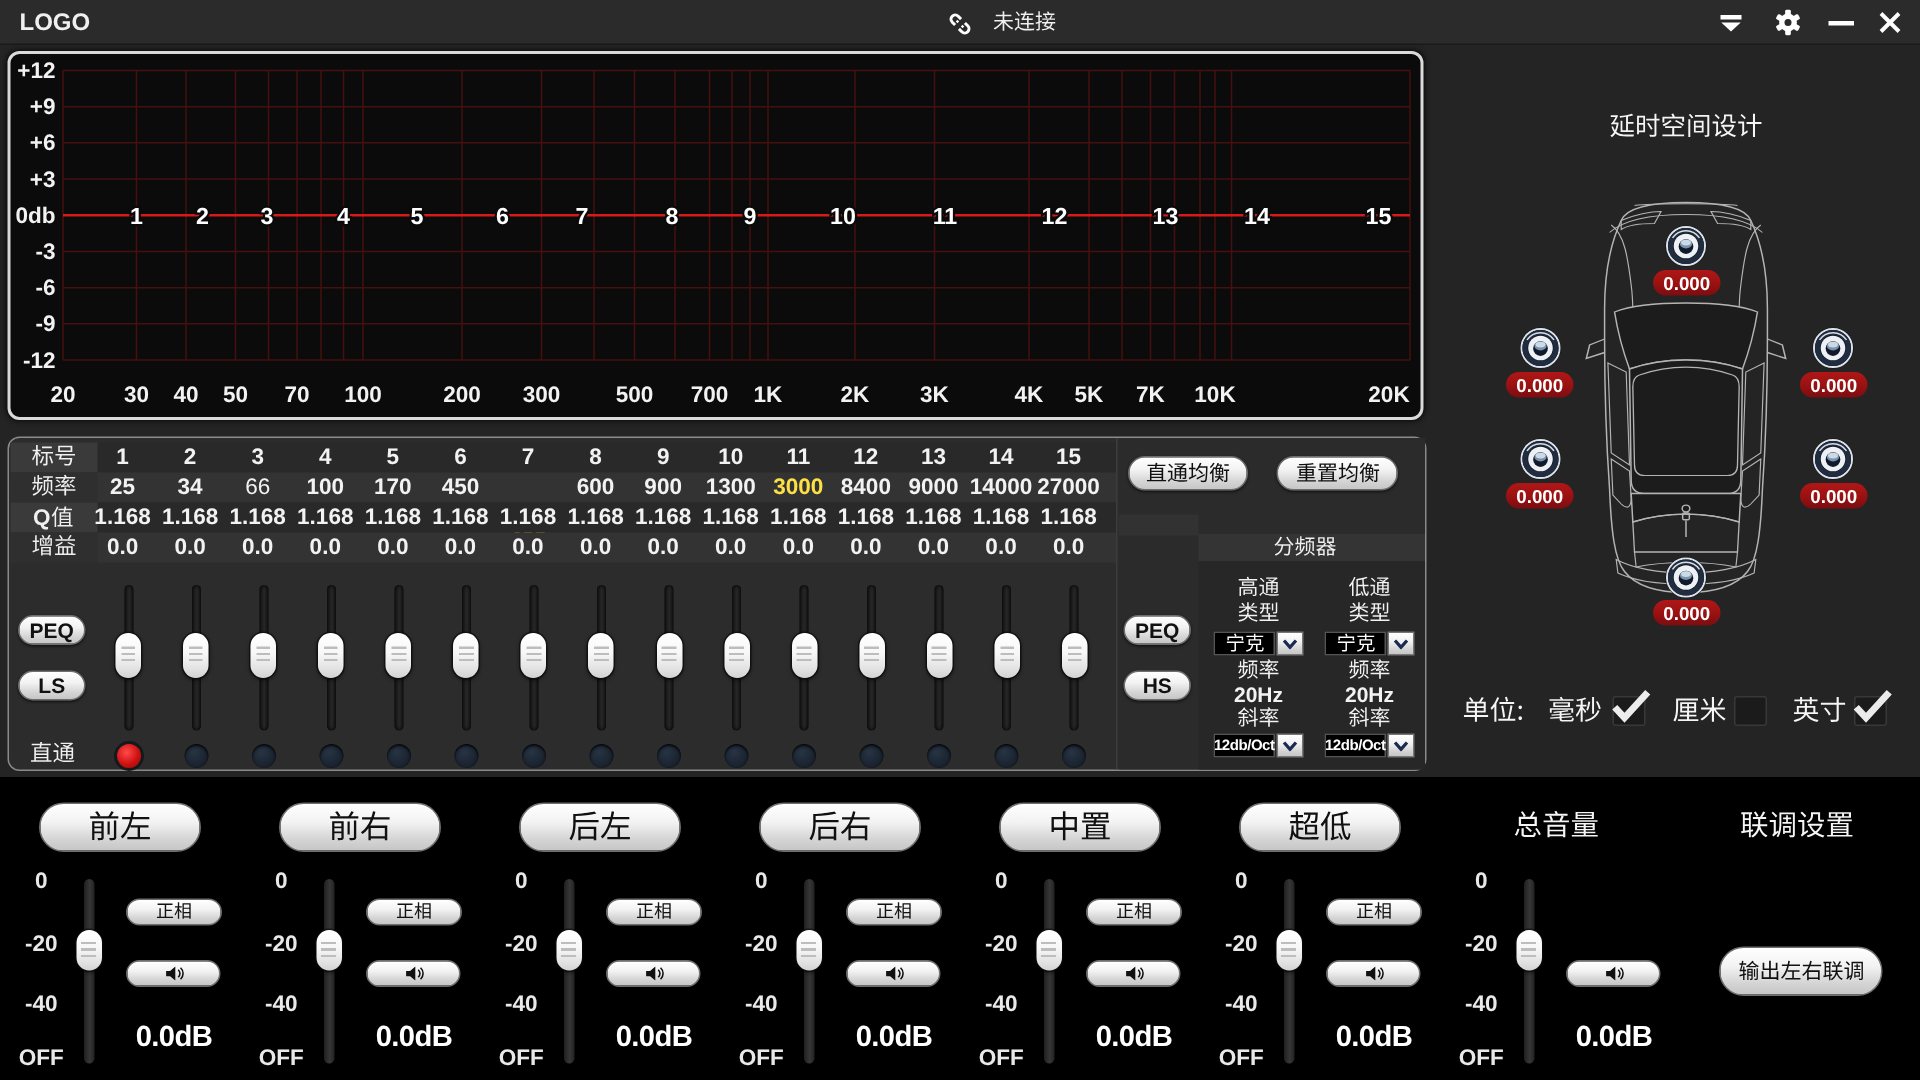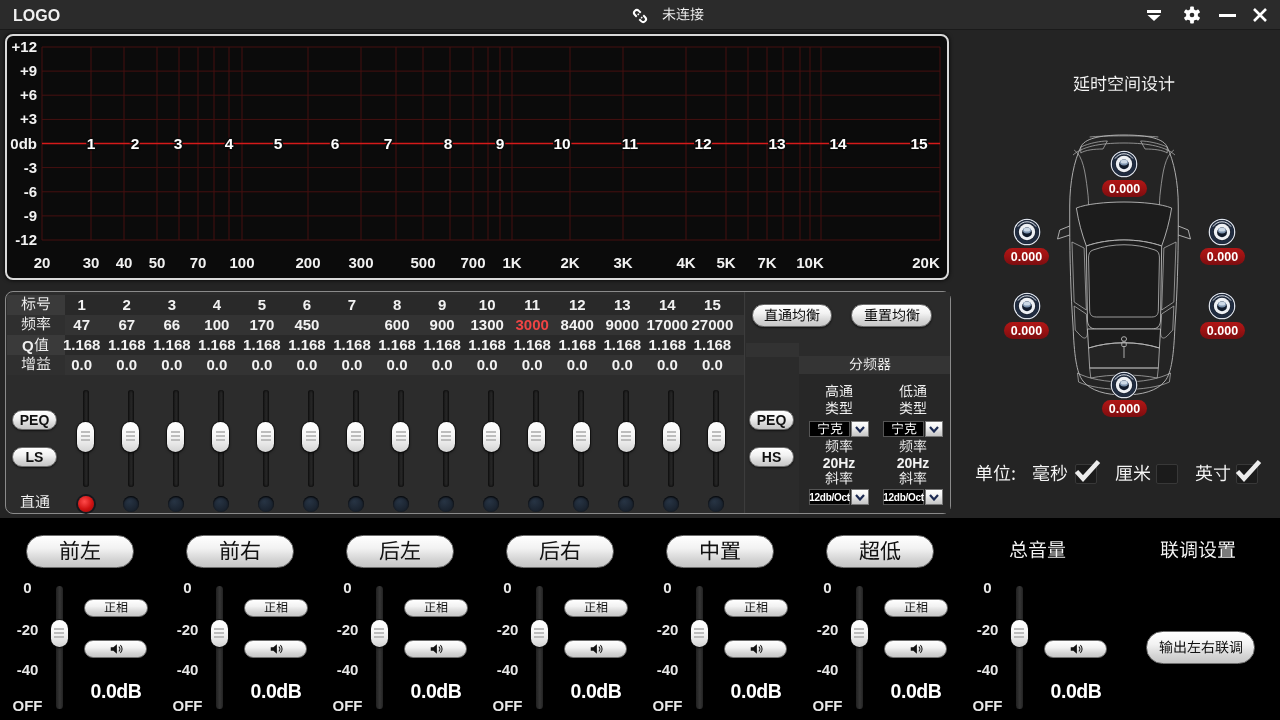--- a/index.html
+++ b/index.html
@@ -152,34 +152,34 @@
 <div style="position:absolute;left:667.35px;top:296.0px;font-size:15px;font-weight:bold;color:#f2f2f2;white-space:nowrap;transform:translateX(-50%);">14</div>
 <div style="position:absolute;left:712.4px;top:296.0px;font-size:15px;font-weight:bold;color:#f2f2f2;white-space:nowrap;transform:translateX(-50%);">15</div>
 <div style="position:absolute;left:7px;top:315px;width:737px;height:20px;background:#333333"></div>
 <div style="position:absolute;left:7px;top:315px;width:58px;height:20px;background:#2f2f2f"></div>
 <div style="position:absolute;left:21.0px;top:316.4px;width:30px;height:17px;">
       <svg class="ct" width="30" height="17" viewBox="0 0 30 17" style="fill:#f0f0f0">
         <path transform="matrix(0.0150,0,0,-0.0150,0.0,13.2)" d="M701 501C699 151 688 35 446 -30C459 -43 477 -67 483 -83C743 -9 762 129 764 501ZM728 84C795 34 881 -38 923 -82L968 -34C925 9 837 78 770 126ZM428 386C376 178 261 42 49 -25C64 -40 81 -65 88 -83C315 -3 438 144 493 371ZM133 397C113 323 80 248 37 197C54 189 81 172 93 162C135 217 174 301 196 383ZM544 609V137H608V550H854V139H922V609H742L782 714H950V781H518V714H709C699 680 686 640 672 609ZM114 753V529H39V461H248V158H316V461H502V529H334V652H479V716H334V841H266V529H176V753Z"></path>
         <path transform="matrix(0.0150,0,0,-0.0150,15.0,13.2)" d="M829 643C794 603 732 548 687 515L742 478C788 510 846 558 892 605ZM56 337 94 277C160 309 242 353 319 394L304 451C213 407 118 363 56 337ZM85 599C139 565 205 515 236 481L290 527C256 561 190 609 136 640ZM677 408C746 366 832 306 874 266L930 311C886 351 797 410 730 448ZM51 202V132H460V-80H540V132H950V202H540V284H460V202ZM435 828C450 805 468 776 481 750H71V681H438C408 633 374 592 361 579C346 561 331 550 317 547C324 530 334 498 338 483C353 489 375 494 490 503C442 454 399 415 379 399C345 371 319 352 297 349C305 330 315 297 318 284C339 293 374 298 636 324C648 304 658 286 664 270L724 297C703 343 652 415 607 466L551 443C568 424 585 401 600 379L423 364C511 434 599 522 679 615L618 650C597 622 573 594 550 567L421 560C454 595 487 637 516 681H941V750H569C555 779 531 818 508 847Z"></path>
       </svg>
     </div>
-<div style="position:absolute;left:81.7px;top:316.0px;font-size:15px;font-weight:bold;color:#f2f2f2;white-space:nowrap;transform:translateX(-50%);">47</div>
-<div style="position:absolute;left:126.75px;top:316.0px;font-size:15px;font-weight:bold;color:#f2f2f2;white-space:nowrap;transform:translateX(-50%);">67</div>
-<div style="position:absolute;left:171.8px;top:316.0px;font-size:15px;font-weight:bold;color:#f2f2f2;white-space:nowrap;transform:translateX(-50%);">66</div>
+<div style="position:absolute;left:81.7px;top:316.0px;font-size:15px;font-weight:bold;color:#f2f2f2;white-space:nowrap;transform:translateX(-50%);">25</div>
+<div style="position:absolute;left:126.75px;top:316.0px;font-size:15px;font-weight:bold;color:#f2f2f2;white-space:nowrap;transform:translateX(-50%);">34</div>
+<div style="position:absolute;left:171.8px;top:316.0px;font-size:15px;font-weight:normal;color:#f2f2f2;white-space:nowrap;transform:translateX(-50%);">66</div>
 <div style="position:absolute;left:216.84999999999997px;top:316.0px;font-size:15px;font-weight:bold;color:#f2f2f2;white-space:nowrap;transform:translateX(-50%);">100</div>
 <div style="position:absolute;left:261.9px;top:316.0px;font-size:15px;font-weight:bold;color:#f2f2f2;white-space:nowrap;transform:translateX(-50%);">170</div>
 <div style="position:absolute;left:306.95px;top:316.0px;font-size:15px;font-weight:bold;color:#f2f2f2;white-space:nowrap;transform:translateX(-50%);">450</div>
 <div style="position:absolute;left:351.99999999999994px;top:316.0px;font-size:15px;font-weight:bold;color:#eab308;white-space:nowrap;transform:translateX(-50%);margin-top:35px;">400</div>
 <div style="position:absolute;left:397.04999999999995px;top:316.0px;font-size:15px;font-weight:bold;color:#f2f2f2;white-space:nowrap;transform:translateX(-50%);">600</div>
 <div style="position:absolute;left:442.09999999999997px;top:316.0px;font-size:15px;font-weight:bold;color:#f2f2f2;white-space:nowrap;transform:translateX(-50%);">900</div>
 <div style="position:absolute;left:487.15px;top:316.0px;font-size:15px;font-weight:bold;color:#f2f2f2;white-space:nowrap;transform:translateX(-50%);">1300</div>
-<div style="position:absolute;left:532.2px;top:316.0px;font-size:15px;font-weight:bold;color:#ef4444;white-space:nowrap;transform:translateX(-50%);">3000</div>
+<div style="position:absolute;left:532.2px;top:316.0px;font-size:15px;font-weight:bold;color:#fde047;white-space:nowrap;transform:translateX(-50%);">3000</div>
 <div style="position:absolute;left:577.25px;top:316.0px;font-size:15px;font-weight:bold;color:#f2f2f2;white-space:nowrap;transform:translateX(-50%);">8400</div>
 <div style="position:absolute;left:622.3px;top:316.0px;font-size:15px;font-weight:bold;color:#f2f2f2;white-space:nowrap;transform:translateX(-50%);">9000</div>
-<div style="position:absolute;left:667.35px;top:316.0px;font-size:15px;font-weight:bold;color:#f2f2f2;white-space:nowrap;transform:translateX(-50%);">17000</div>
+<div style="position:absolute;left:667.35px;top:316.0px;font-size:15px;font-weight:bold;color:#f2f2f2;white-space:nowrap;transform:translateX(-50%);">14000</div>
 <div style="position:absolute;left:712.4px;top:316.0px;font-size:15px;font-weight:bold;color:#f2f2f2;white-space:nowrap;transform:translateX(-50%);">27000</div>
 <div style="position:absolute;left:7px;top:335px;width:737px;height:20px;background:#292929"></div>
 <div style="position:absolute;left:7px;top:335px;width:58px;height:20px;background:#3a3a3a"></div>
 <div style="position:absolute;left:22px;top:336px;height:18px;color:#f0f0f0;font-weight:bold;font-size:15px;display:flex;align-items:center;">Q<svg class="ct" width="15" height="17" viewBox="0 0 15 17" style="fill:#f0f0f0">
         <path transform="matrix(0.0150,0,0,-0.0150,0.0,13.2)" d="M599 840C596 810 591 774 586 738H329V671H574C568 637 562 605 555 578H382V14H286V-51H958V14H869V578H623C631 605 639 637 646 671H928V738H661L679 835ZM450 14V97H799V14ZM450 379H799V293H450ZM450 435V519H799V435ZM450 239H799V152H450ZM264 839C211 687 124 538 32 440C45 422 66 383 74 366C103 398 132 435 159 475V-80H229V589C269 661 304 739 333 817Z"></path>
       </svg></div>
 <div style="position:absolute;left:81.7px;top:336.0px;font-size:15px;font-weight:bold;color:#f2f2f2;white-space:nowrap;transform:translateX(-50%);">1.168</div>
 <div style="position:absolute;left:126.75px;top:336.0px;font-size:15px;font-weight:bold;color:#f2f2f2;white-space:nowrap;transform:translateX(-50%);">1.168</div>
 <div style="position:absolute;left:171.8px;top:336.0px;font-size:15px;font-weight:bold;color:#f2f2f2;white-space:nowrap;transform:translateX(-50%);">1.168</div>
 <div style="position:absolute;left:216.84999999999997px;top:336.0px;font-size:15px;font-weight:bold;color:#f2f2f2;white-space:nowrap;transform:translateX(-50%);">1.168</div>

